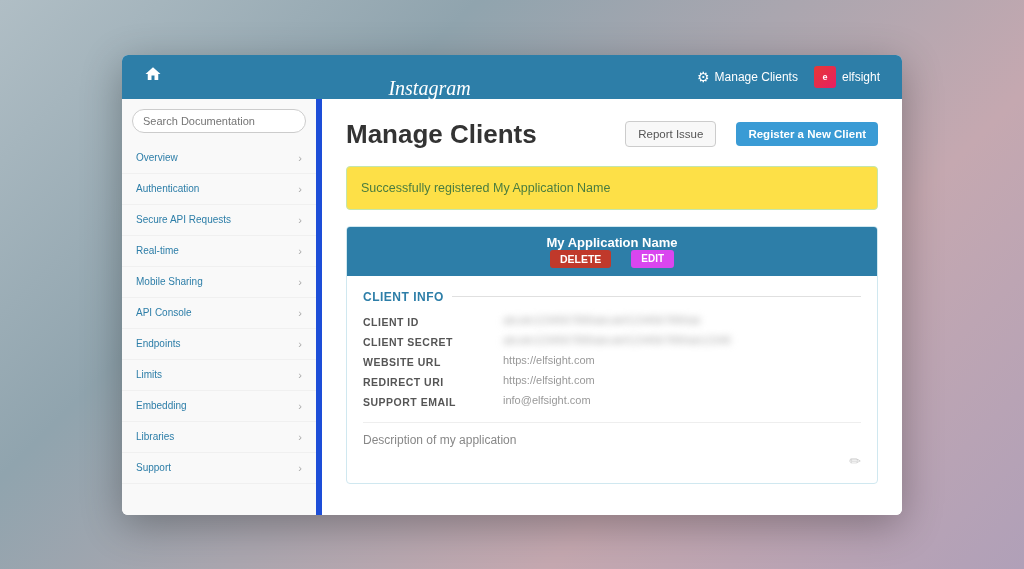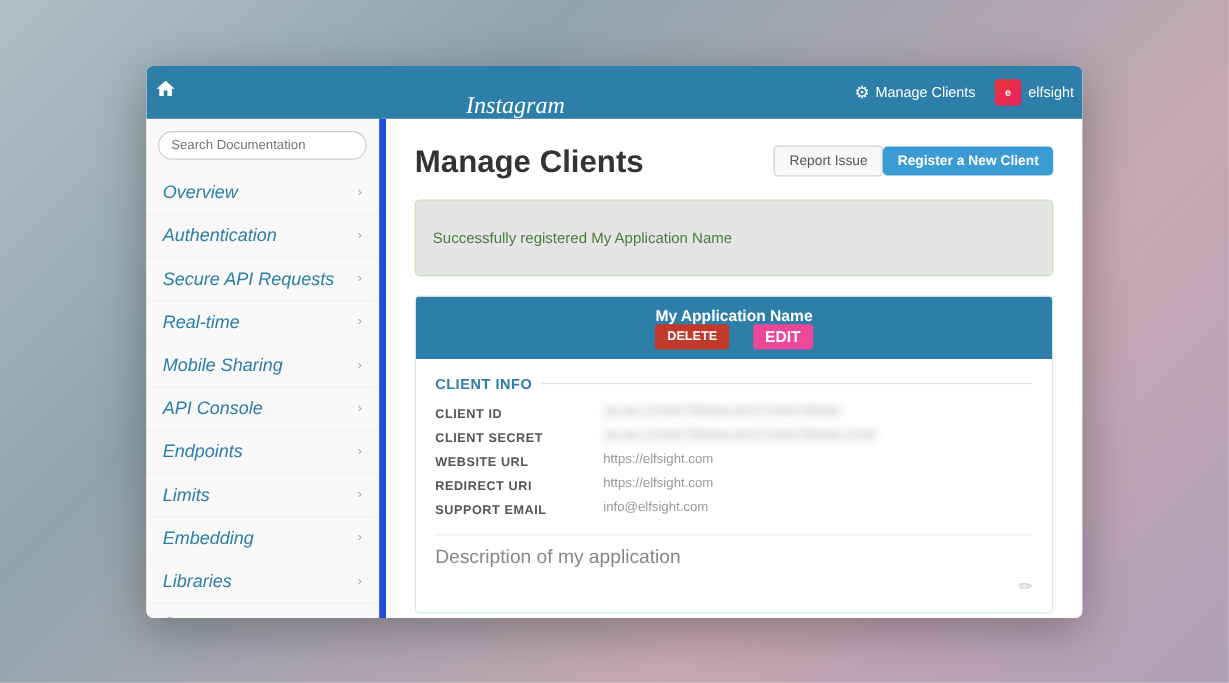--- a/index.html
+++ b/index.html
@@ -25,21 +25,21 @@
       display: flex;
       flex-direction: column;
     }
 
     
     .topnav {
       background: #2d7ea8;
       height: 44px;
       display: flex;
       align-items: center;
-      padding: 0 7px;
+      padding: 0 22px;
       flex-shrink: 0;
     }
 
     .topnav-home {
       color: #fff;
       font-size: 18px;
       margin-right: auto;
       cursor: pointer;
     }
 
@@ -131,24 +131,23 @@
     .sidebar-item {
       display: flex;
       align-items: center;
       justify-content: space-between;
       padding: 9px 14px;
       cursor: pointer;
       border-bottom: 1px solid #f0f0f0;
     }
 
     .sidebar-item-label {
-      font-size: 15px;
+      font-size: 10px;
       color: #2d7ea8;
       font-weight: 500;
-      font-style: italic;
     }
 
     .sidebar-item-active .sidebar-item-label {
       color: #2d7ea8;
     }
 
     .chevron {
       color: #aaa;
       font-size: 11px;
     }
@@ -169,21 +168,21 @@
     }
 
     .page-title {
       font-size: 26px;
       font-weight: 700;
       color: #333;
     }
 
     .header-buttons {
       display: flex;
-      gap: 0;
+      gap: 20px;
       align-items: center;
     }
 
     .btn-report {
       padding: 6px 12px;
       border: 1px solid #ccc;
       background: #f8f8f8;
       border-radius: 4px;
       font-size: 11.5px;
       color: #555;
@@ -195,24 +194,24 @@
       border: none;
       background: #3a9bd5;
       border-radius: 4px;
       font-size: 11.5px;
       color: #fff;
       cursor: pointer;
       font-weight: 600;
     }
 
     .success-banner {
-      background: #e5e5e5;
+      background: #fde047;
       border: 1px solid #c3e6ad;
       border-radius: 4px;
-      padding: 24px 14px;
+      padding: 14px 14px;
       font-size: 12.5px;
       color: #4a7c3f;
       margin-bottom: 16px;
     }
 
     
     .app-card {
       border: 1px solid #d0e8f0;
       border-radius: 4px;
       overflow: hidden;
@@ -244,25 +243,25 @@
       border: none;
       border-radius: 3px;
       color: #fff;
       font-size: 10.5px;
       font-weight: 700;
       cursor: pointer;
     }
 
     .btn-edit {
       padding: 3px 10px;
-      background: #ec4899;
+      background: #d946ef;
       border: none;
       border-radius: 3px;
       color: #fff;
-      font-size: 13px;
+      font-size: 10px;
       font-weight: 700;
       cursor: pointer;
     }
 
     .app-card-body {
       padding: 14px 16px;
     }
 
     .client-info-title {
       font-size: 12px;
@@ -303,21 +302,21 @@
       color: #999;
     }
 
     .field-value.blurred {
       filter: blur(3.5px);
       user-select: none;
       color: #aaa;
     }
 
     .app-description {
-      font-size: 16px;
+      font-size: 12px;
       color: #888;
       padding-top: 10px;
       border-top: 1px solid #eee;
     }
 
     .edit-pencil {
       text-align: right;
       color: #ccc;
       font-size: 14px;
       margin-top: 6px;

